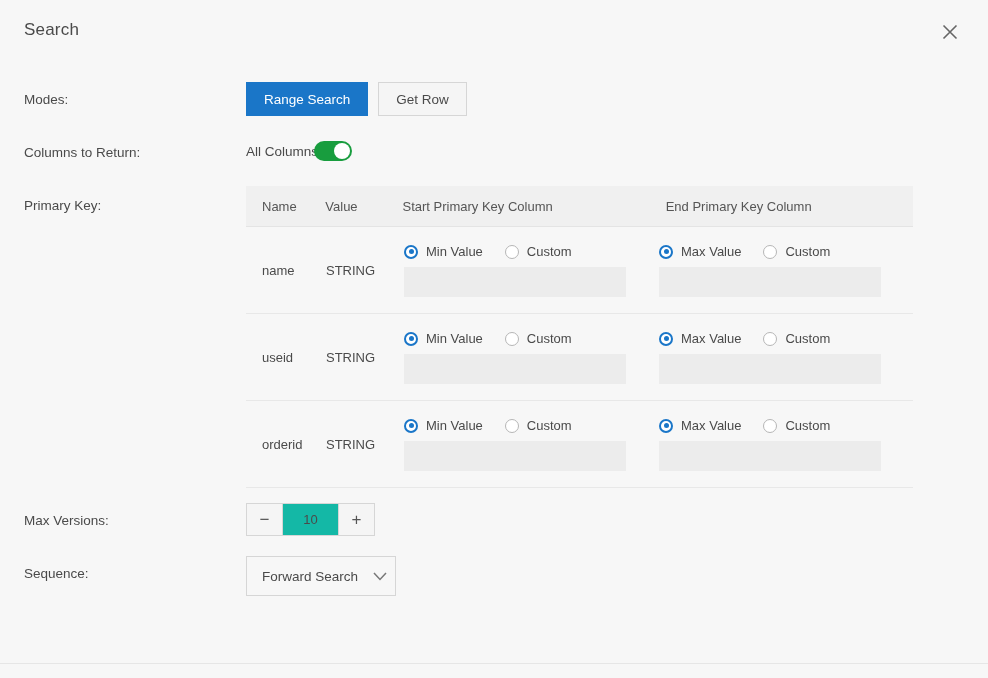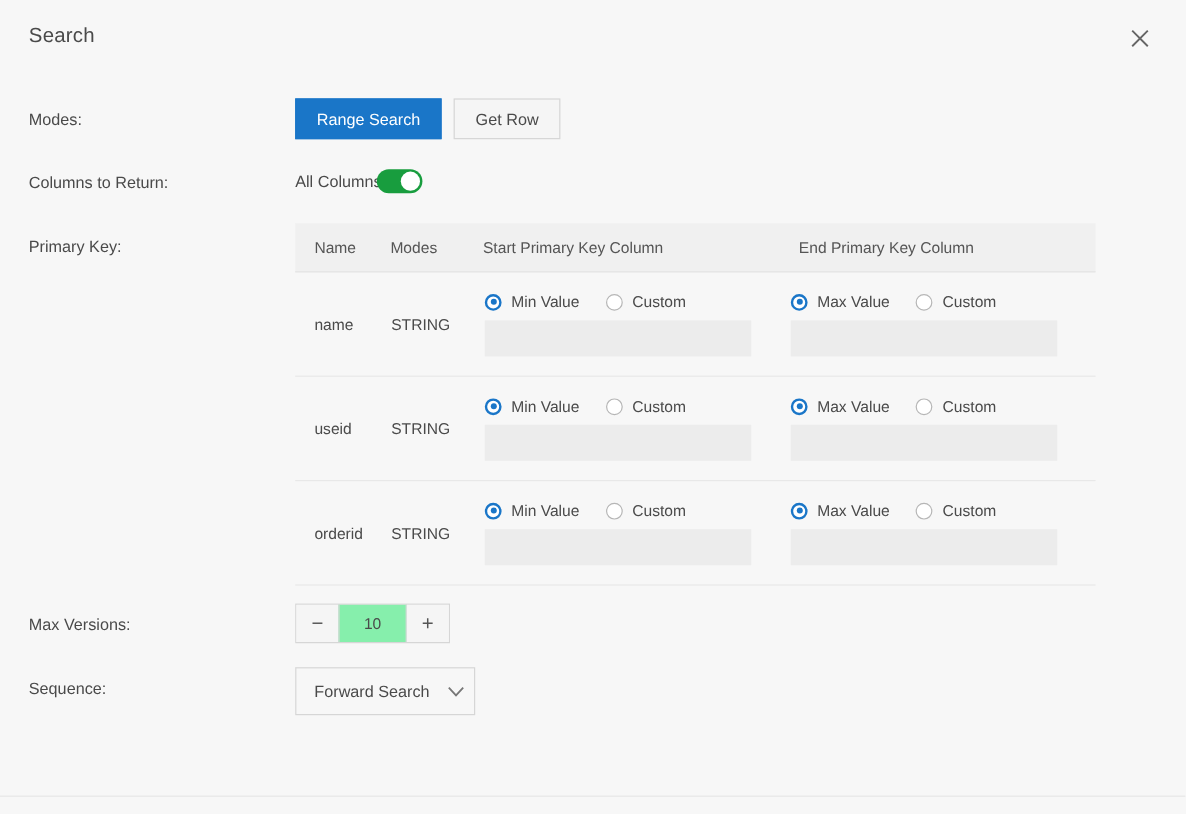--- a/index.html
+++ b/index.html
@@ -223,21 +223,21 @@
     align-items: center;
     justify-content: center;
     font-size: 17px;
     color: #555555;
     cursor: pointer;
     background: #f5f5f5;
     user-select: none;
   }
   .step-value {
     width: 55px;
-    background: #86efac;
+    background: #14b8a6;
     border-left: 1px solid #d6d6d6;
     border-right: 1px solid #d6d6d6;
     display: flex;
     align-items: center;
     justify-content: center;
     font-size: 13px;
     color: #4a4a4a;
   }
 
   
@@ -329,21 +329,21 @@
   <div class="toggle-wrap">
     <span class="toggle-text">All Columns</span>
     <div class="toggle">
       <div class="knob"></div>
     </div>
   </div>
 
   <div class="pk-table">
     <div class="pk-head">
       <div class="col-name">Name</div>
-      <div class="col-type">Modes</div>
+      <div class="col-type">Value</div>
       <div class="col-start">Start Primary Key Column</div>
       <div class="col-end">End Primary Key Column</div>
     </div>
 
     <div class="pk-row">
       <div class="cell-name">name</div>
       <div class="cell-type">STRING</div>
       <div class="range-cell">
         <div class="radio-line">
           <div class="radio-opt">

